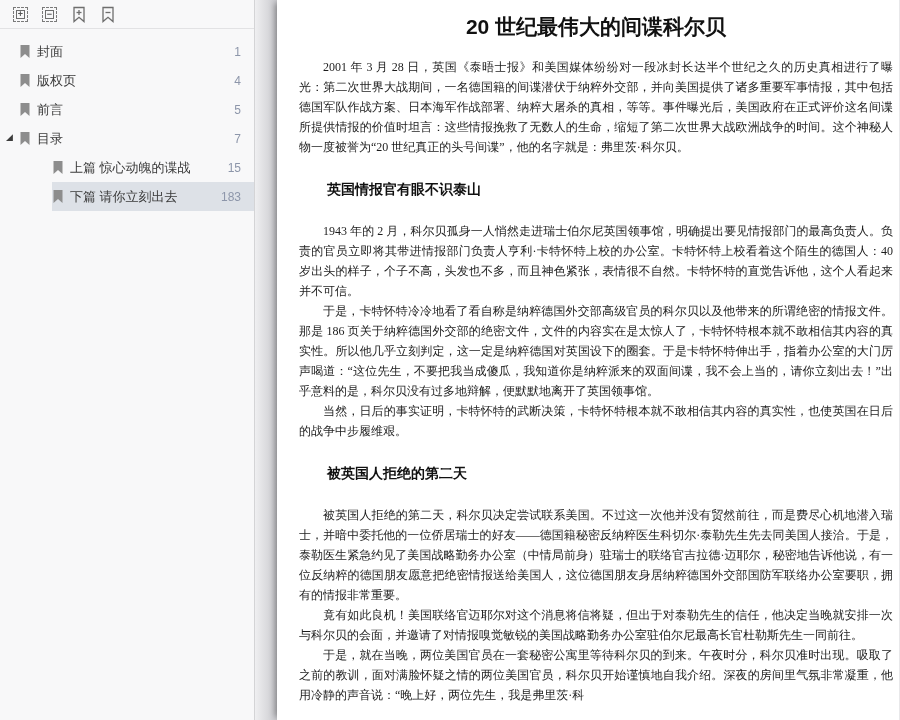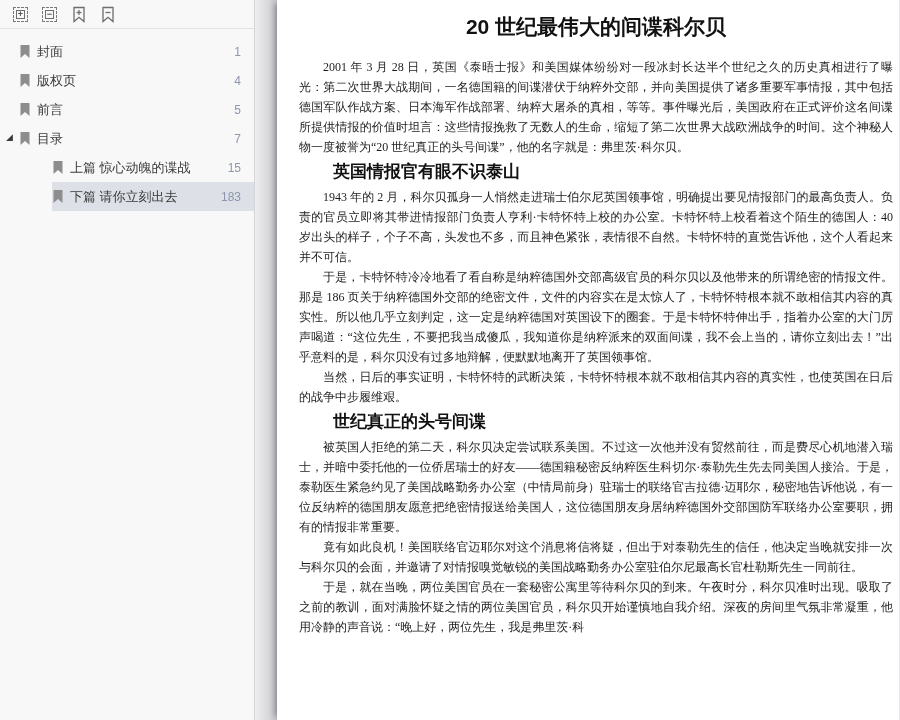--- a/index.html
+++ b/index.html
@@ -69,22 +69,22 @@
     line-height: 28px; margin-bottom: 16px;
     font-family: "Liberation Sans", "DejaVu Sans", sans-serif;
   }
   .doc p {
     font-family: "Liberation Serif", "DejaVu Serif", serif;
     font-size: 12px; line-height: 20px; color: #1c1c1c;
     text-align: justify; text-indent: 2em;
   }
   .doc h3 {
     font-family: Liberation Sans, sans-serif;
-    font-size: 17px; line-height: 20px; font-weight: bold; color: #111;
-    padding-left: 2em; margin: 5px 0;
+    font-size: 14px; line-height: 20px; font-weight: bold; color: #111;
+    padding-left: 2em; margin: 22px 0;
   }
 </style>
 </head>
 <body>
 
 <div class="window">
 
   <div class="sidebar">
 
     <div class="sb-toolbar">
@@ -182,21 +182,21 @@
   <div class="main">
     <div class="gutter"></div>
     <div class="page">
       <div class="doc-title">20 世纪最伟大的间谍科尔贝</div>
       <div class="doc">
         <p>2001 年 3 月 28 日，英国《泰晤士报》和美国媒体纷纷对一段冰封长达半个世纪之久的历史真相进行了曝光：第二次世界大战期间，一名德国籍的间谍潜伏于纳粹外交部，并向美国提供了诸多重要军事情报，其中包括德国军队作战方案、日本海军作战部署、纳粹大屠杀的真相，等等。事件曝光后，美国政府在正式评价这名间谍所提供情报的价值时坦言：这些情报挽救了无数人的生命，缩短了第二次世界大战欧洲战争的时间。这个神秘人物一度被誉为“20 世纪真正的头号间谍”，他的名字就是：弗里茨·科尔贝。</p>
         <h3>英国情报官有眼不识泰山</h3>
         <p>1943 年的 2 月，科尔贝孤身一人悄然走进瑞士伯尔尼英国领事馆，明确提出要见情报部门的最高负责人。负责的官员立即将其带进情报部门负责人亨利·卡特怀特上校的办公室。卡特怀特上校看着这个陌生的德国人：40 岁出头的样子，个子不高，头发也不多，而且神色紧张，表情很不自然。卡特怀特的直觉告诉他，这个人看起来并不可信。</p>
         <p>于是，卡特怀特冷冷地看了看自称是纳粹德国外交部高级官员的科尔贝以及他带来的所谓绝密的情报文件。那是 186 页关于纳粹德国外交部的绝密文件，文件的内容实在是太惊人了，卡特怀特根本就不敢相信其内容的真实性。所以他几乎立刻判定，这一定是纳粹德国对英国设下的圈套。于是卡特怀特伸出手，指着办公室的大门厉声喝道：“这位先生，不要把我当成傻瓜，我知道你是纳粹派来的双面间谍，我不会上当的，请你立刻出去！”出乎意料的是，科尔贝没有过多地辩解，便默默地离开了英国领事馆。</p>
         <p>当然，日后的事实证明，卡特怀特的武断决策，卡特怀特根本就不敢相信其内容的真实性，也使英国在日后的战争中步履维艰。</p>
-        <h3>世纪真正的头号间谍</h3>
+        <h3>被英国人拒绝的第二天</h3>
         <p>被英国人拒绝的第二天，科尔贝决定尝试联系美国。不过这一次他并没有贸然前往，而是费尽心机地潜入瑞士，并暗中委托他的一位侨居瑞士的好友——德国籍秘密反纳粹医生科切尔·泰勒先生先去同美国人接洽。于是，泰勒医生紧急约见了美国战略勤务办公室（中情局前身）驻瑞士的联络官吉拉德·迈耶尔，秘密地告诉他说，有一位反纳粹的德国朋友愿意把绝密情报送给美国人，这位德国朋友身居纳粹德国外交部国防军联络办公室要职，拥有的情报非常重要。</p>
         <p>竟有如此良机！美国联络官迈耶尔对这个消息将信将疑，但出于对泰勒先生的信任，他决定当晚就安排一次与科尔贝的会面，并邀请了对情报嗅觉敏锐的美国战略勤务办公室驻伯尔尼最高长官杜勒斯先生一同前往。</p>
         <p>于是，就在当晚，两位美国官员在一套秘密公寓里等待科尔贝的到来。午夜时分，科尔贝准时出现。吸取了之前的教训，面对满脸怀疑之情的两位美国官员，科尔贝开始谨慎地自我介绍。深夜的房间里气氛非常凝重，他用冷静的声音说：“晚上好，两位先生，我是弗里茨·科</p>
       </div>
     </div>
   </div>
 
 </div>
 
 </body></html>

